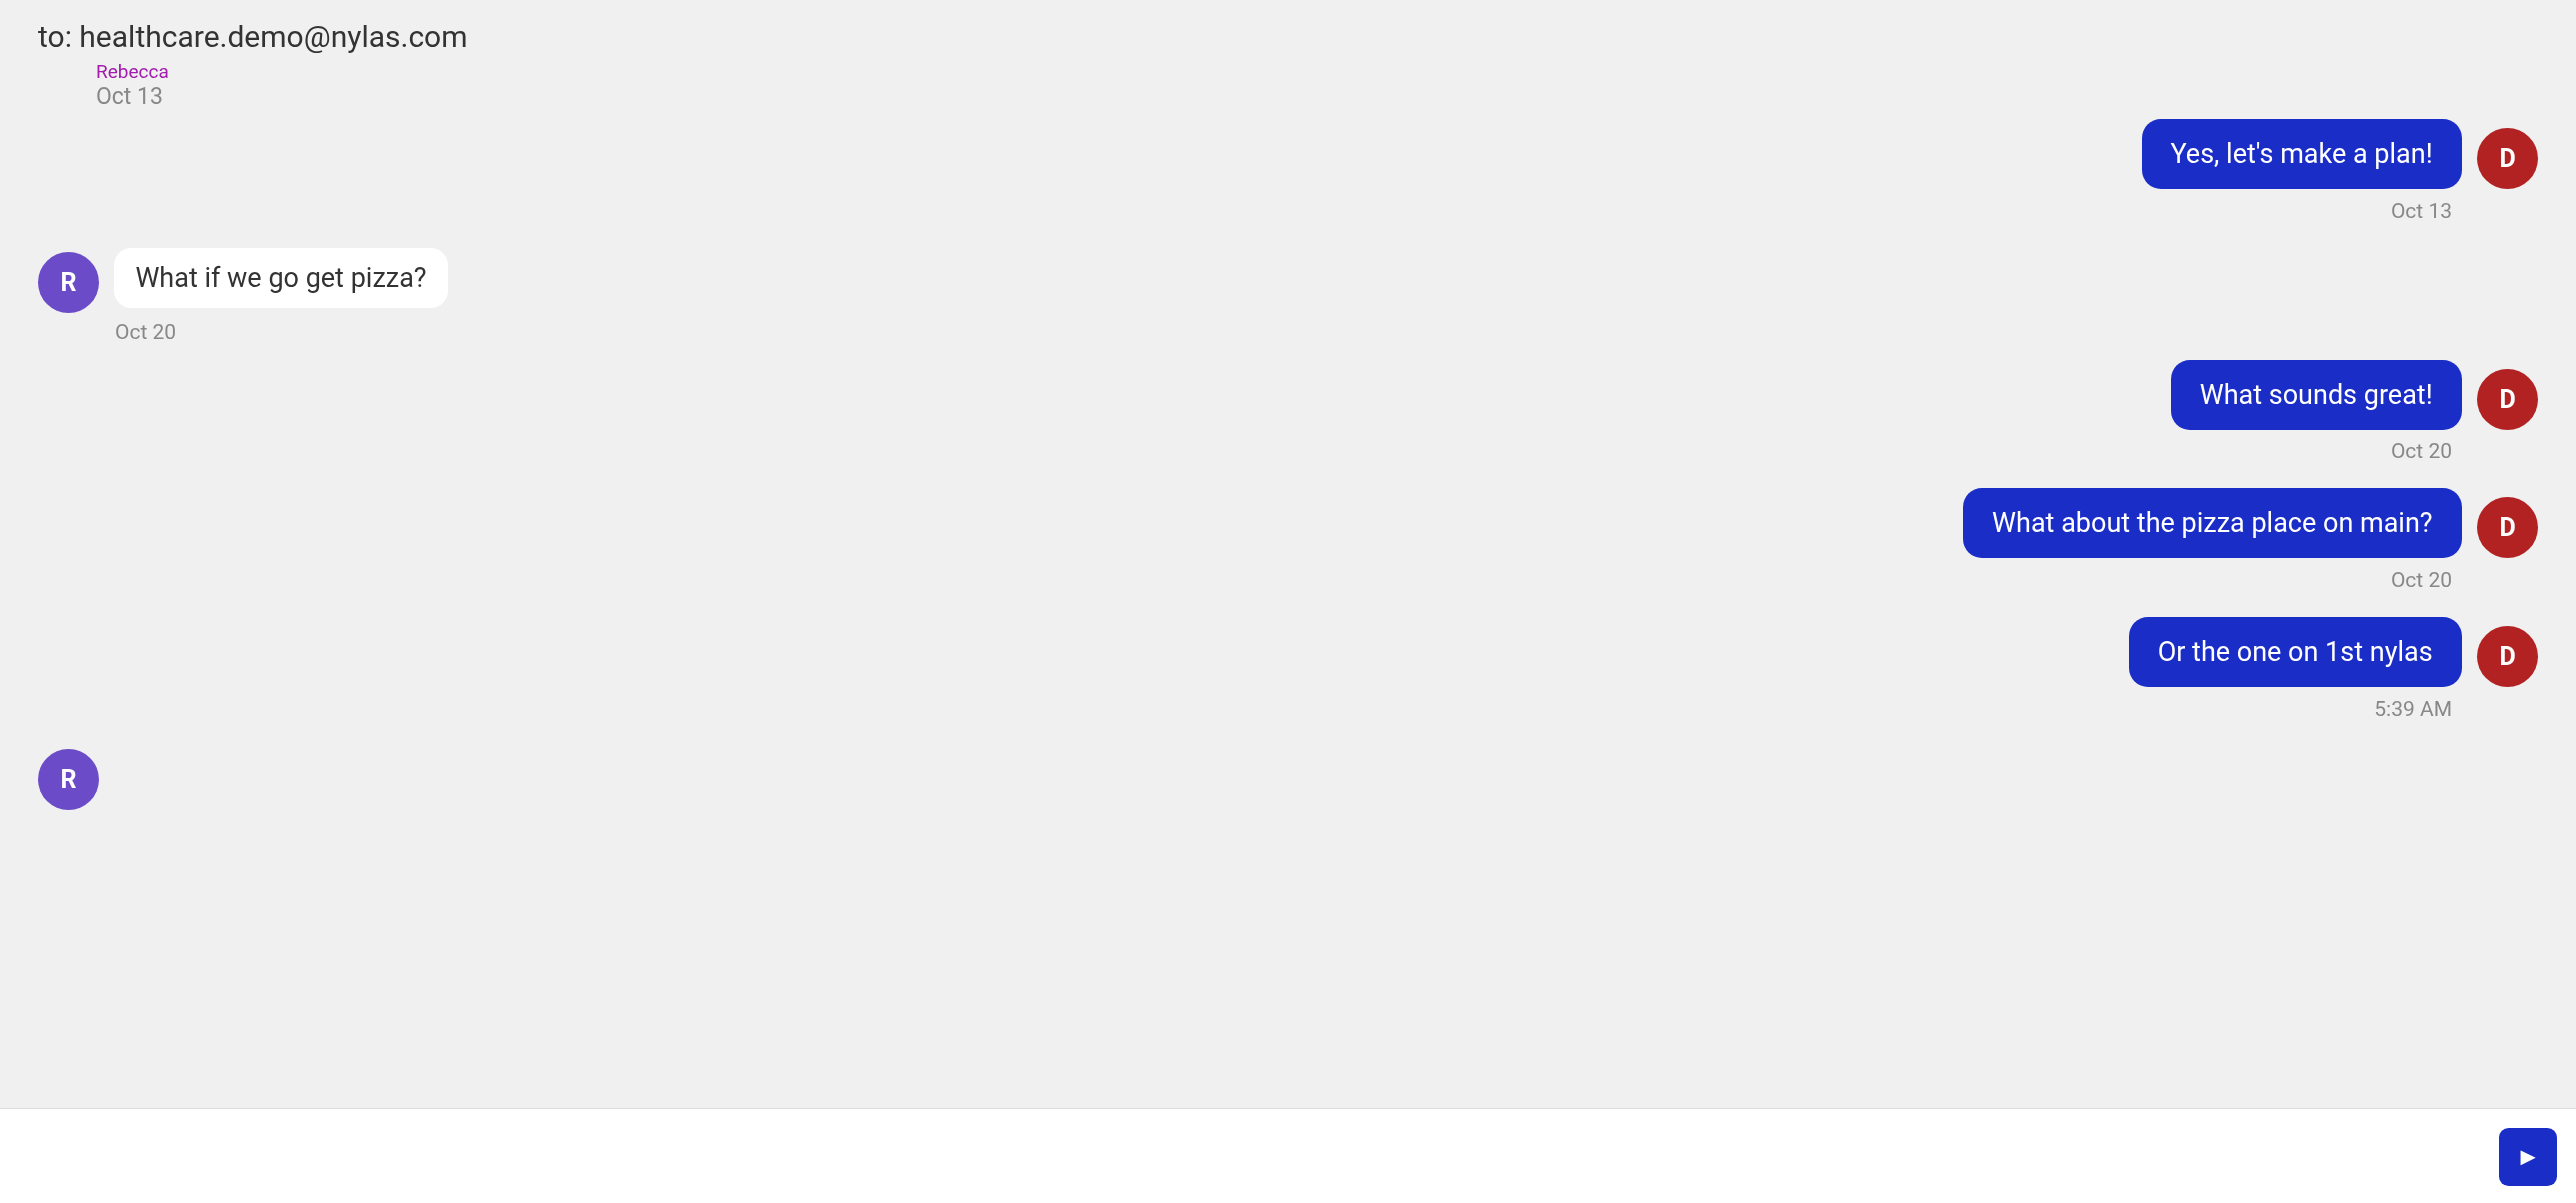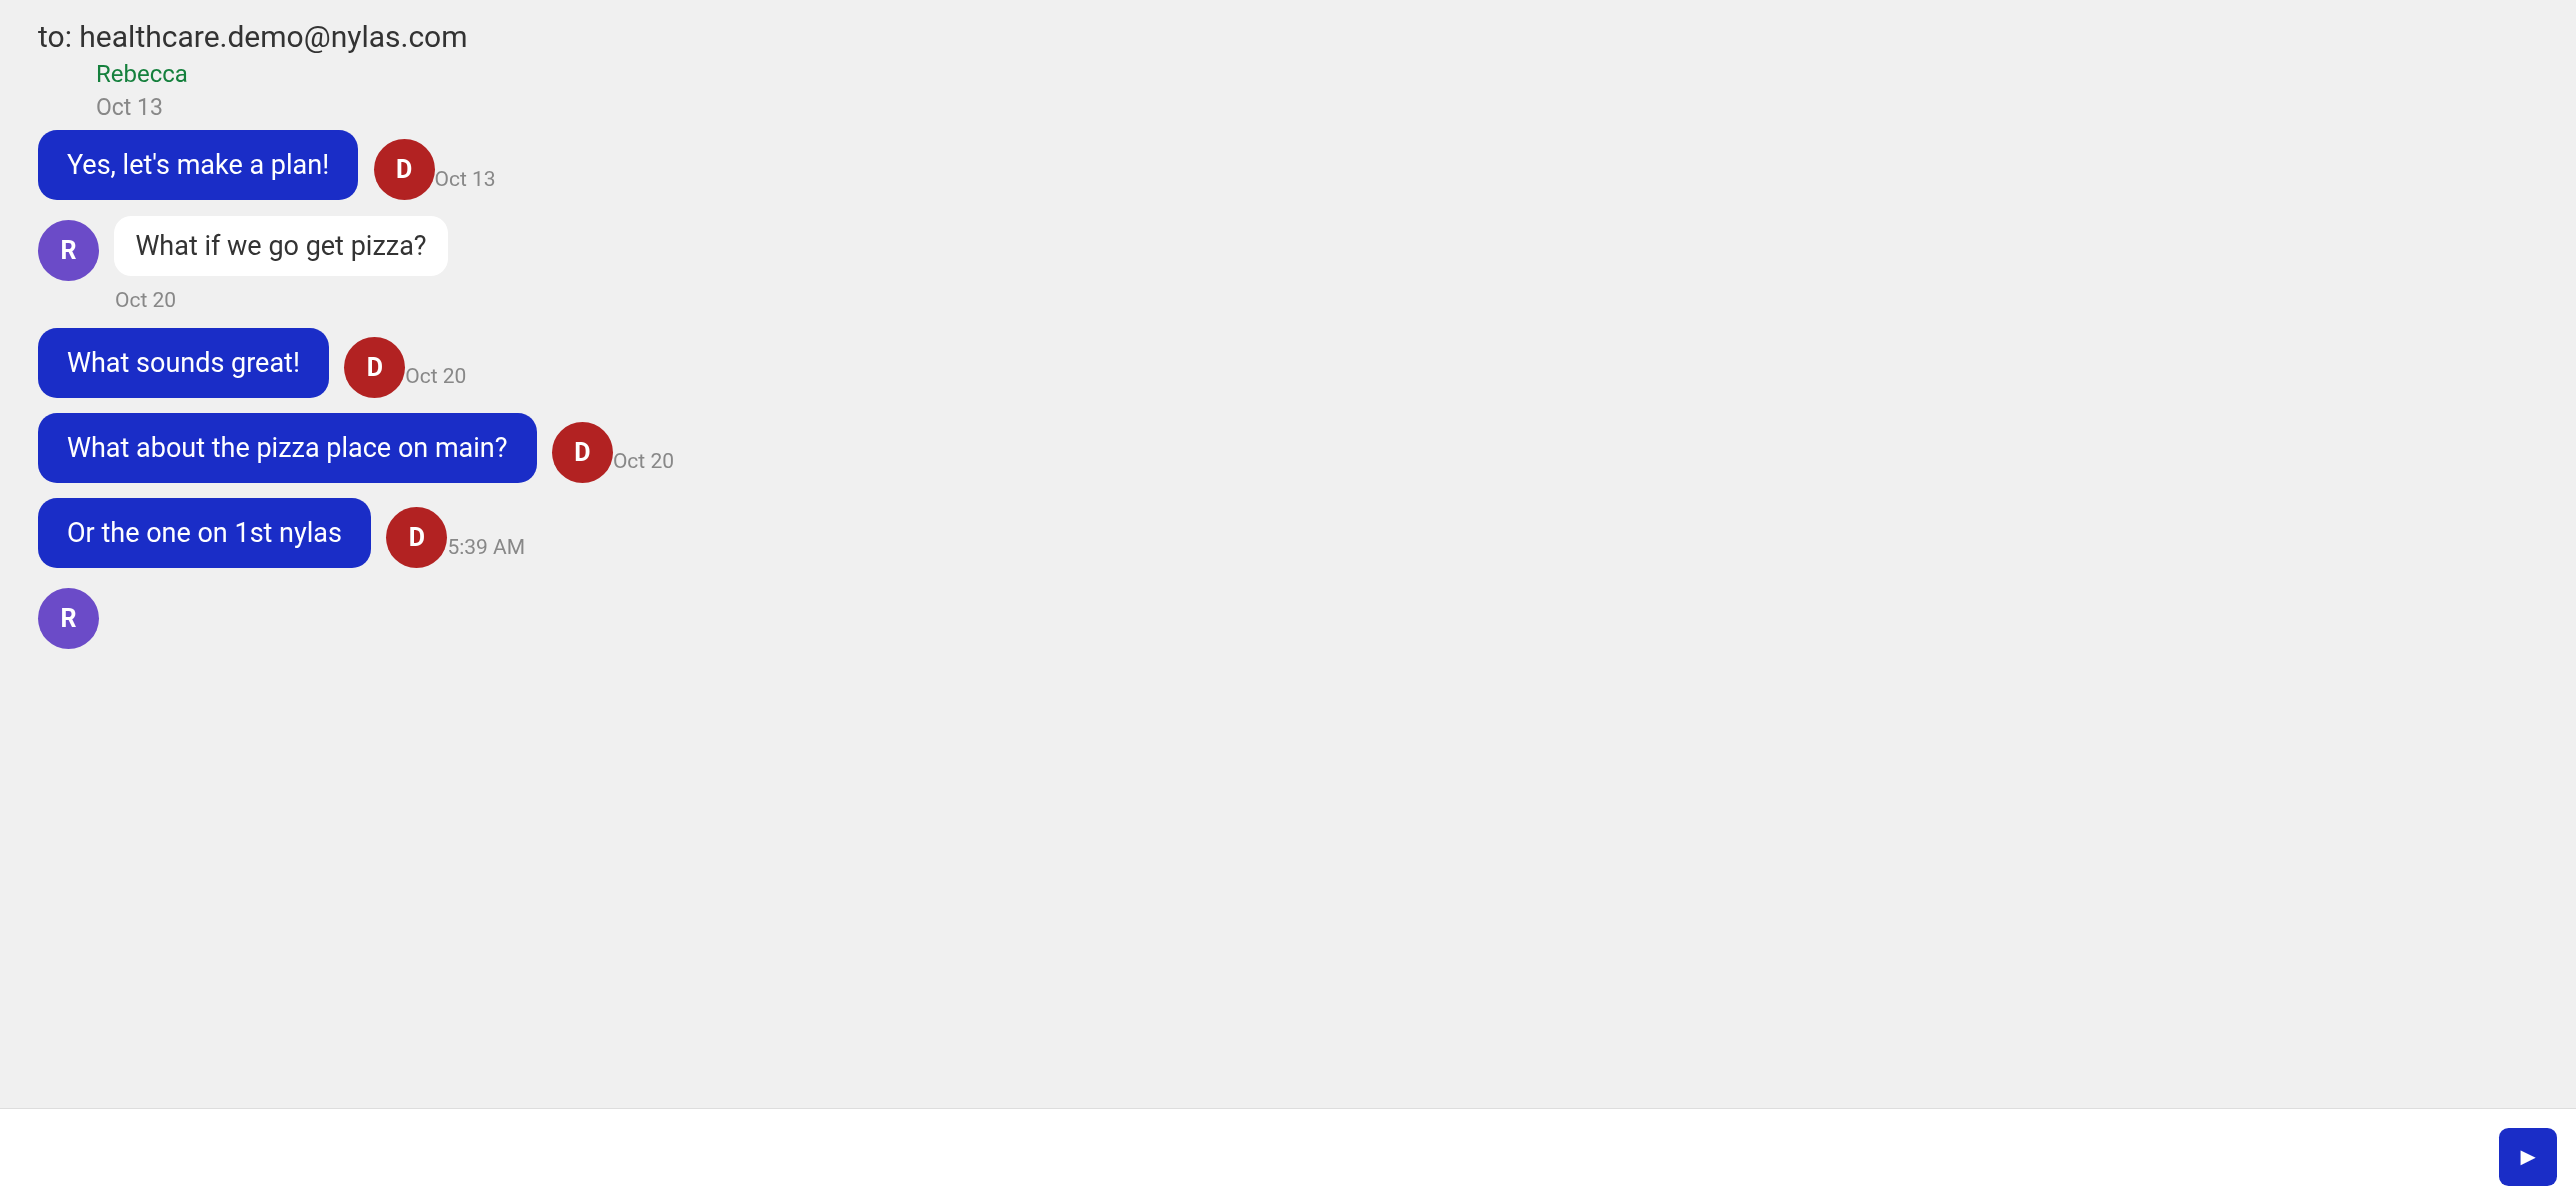--- a/index.html
+++ b/index.html
@@ -29,24 +29,24 @@
       margin-bottom: 9.6px;
     }
 
     .header-to {
       font-size: 30px;
       color: #333;
       margin-bottom: 5.8px;
     }
 
     .header-name {
-      font-size: 24px;
-      color: #15803d;
+      font-size: 19px;
+      color: #a21caf;
       margin-left: 58px;
-      margin-bottom: 6px;
+      margin-bottom: 0;
     }
 
     .date-label {
       font-size: 23px;
       color: #888;
       margin-left: 58px;
     }
 
     
     .message-received {
@@ -162,21 +162,21 @@
       flex-shrink: 0;
     }
 
     .send-icon {
       color: white;
       font-size: 25px;
     }
 
     .sent-block {
       display: flex;
-      flex-direction: row;
+      flex-direction: column;
       align-items: flex-end;
       margin-bottom: 9.6px;
     }
   </style>
 </head>
 <body>
 
 <div class="chat-container">
 
   <div class="header-info">

